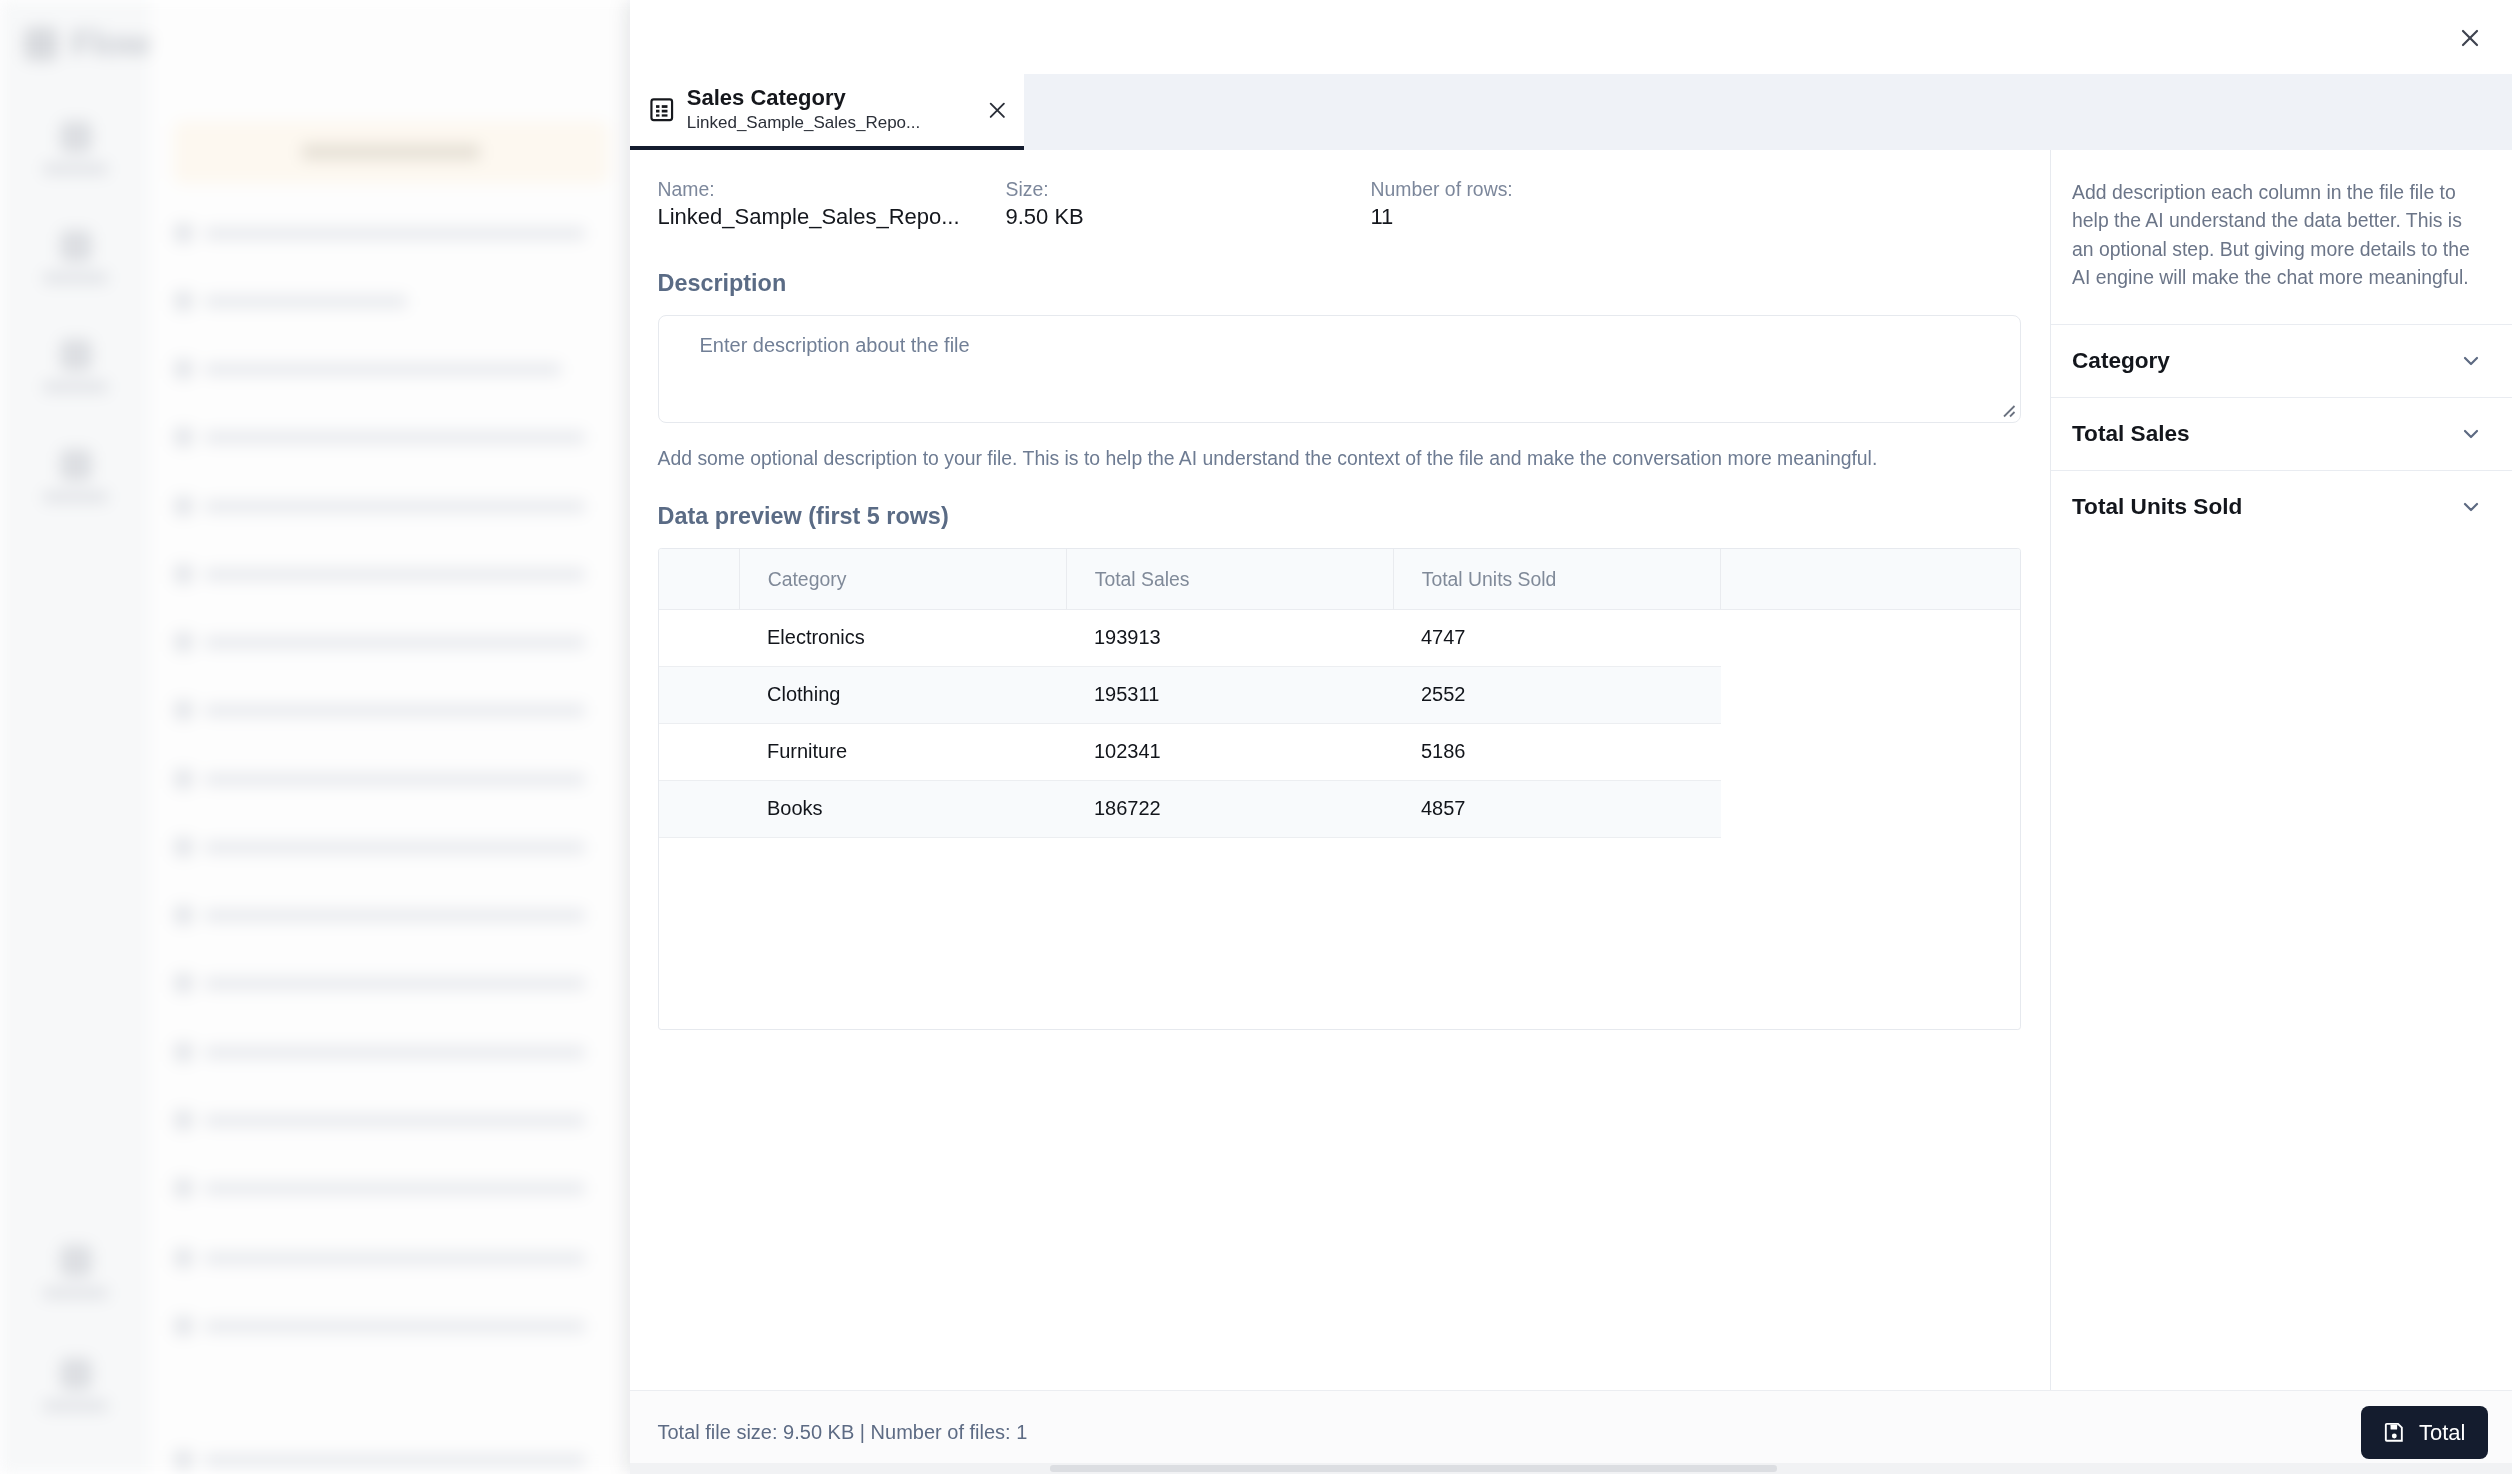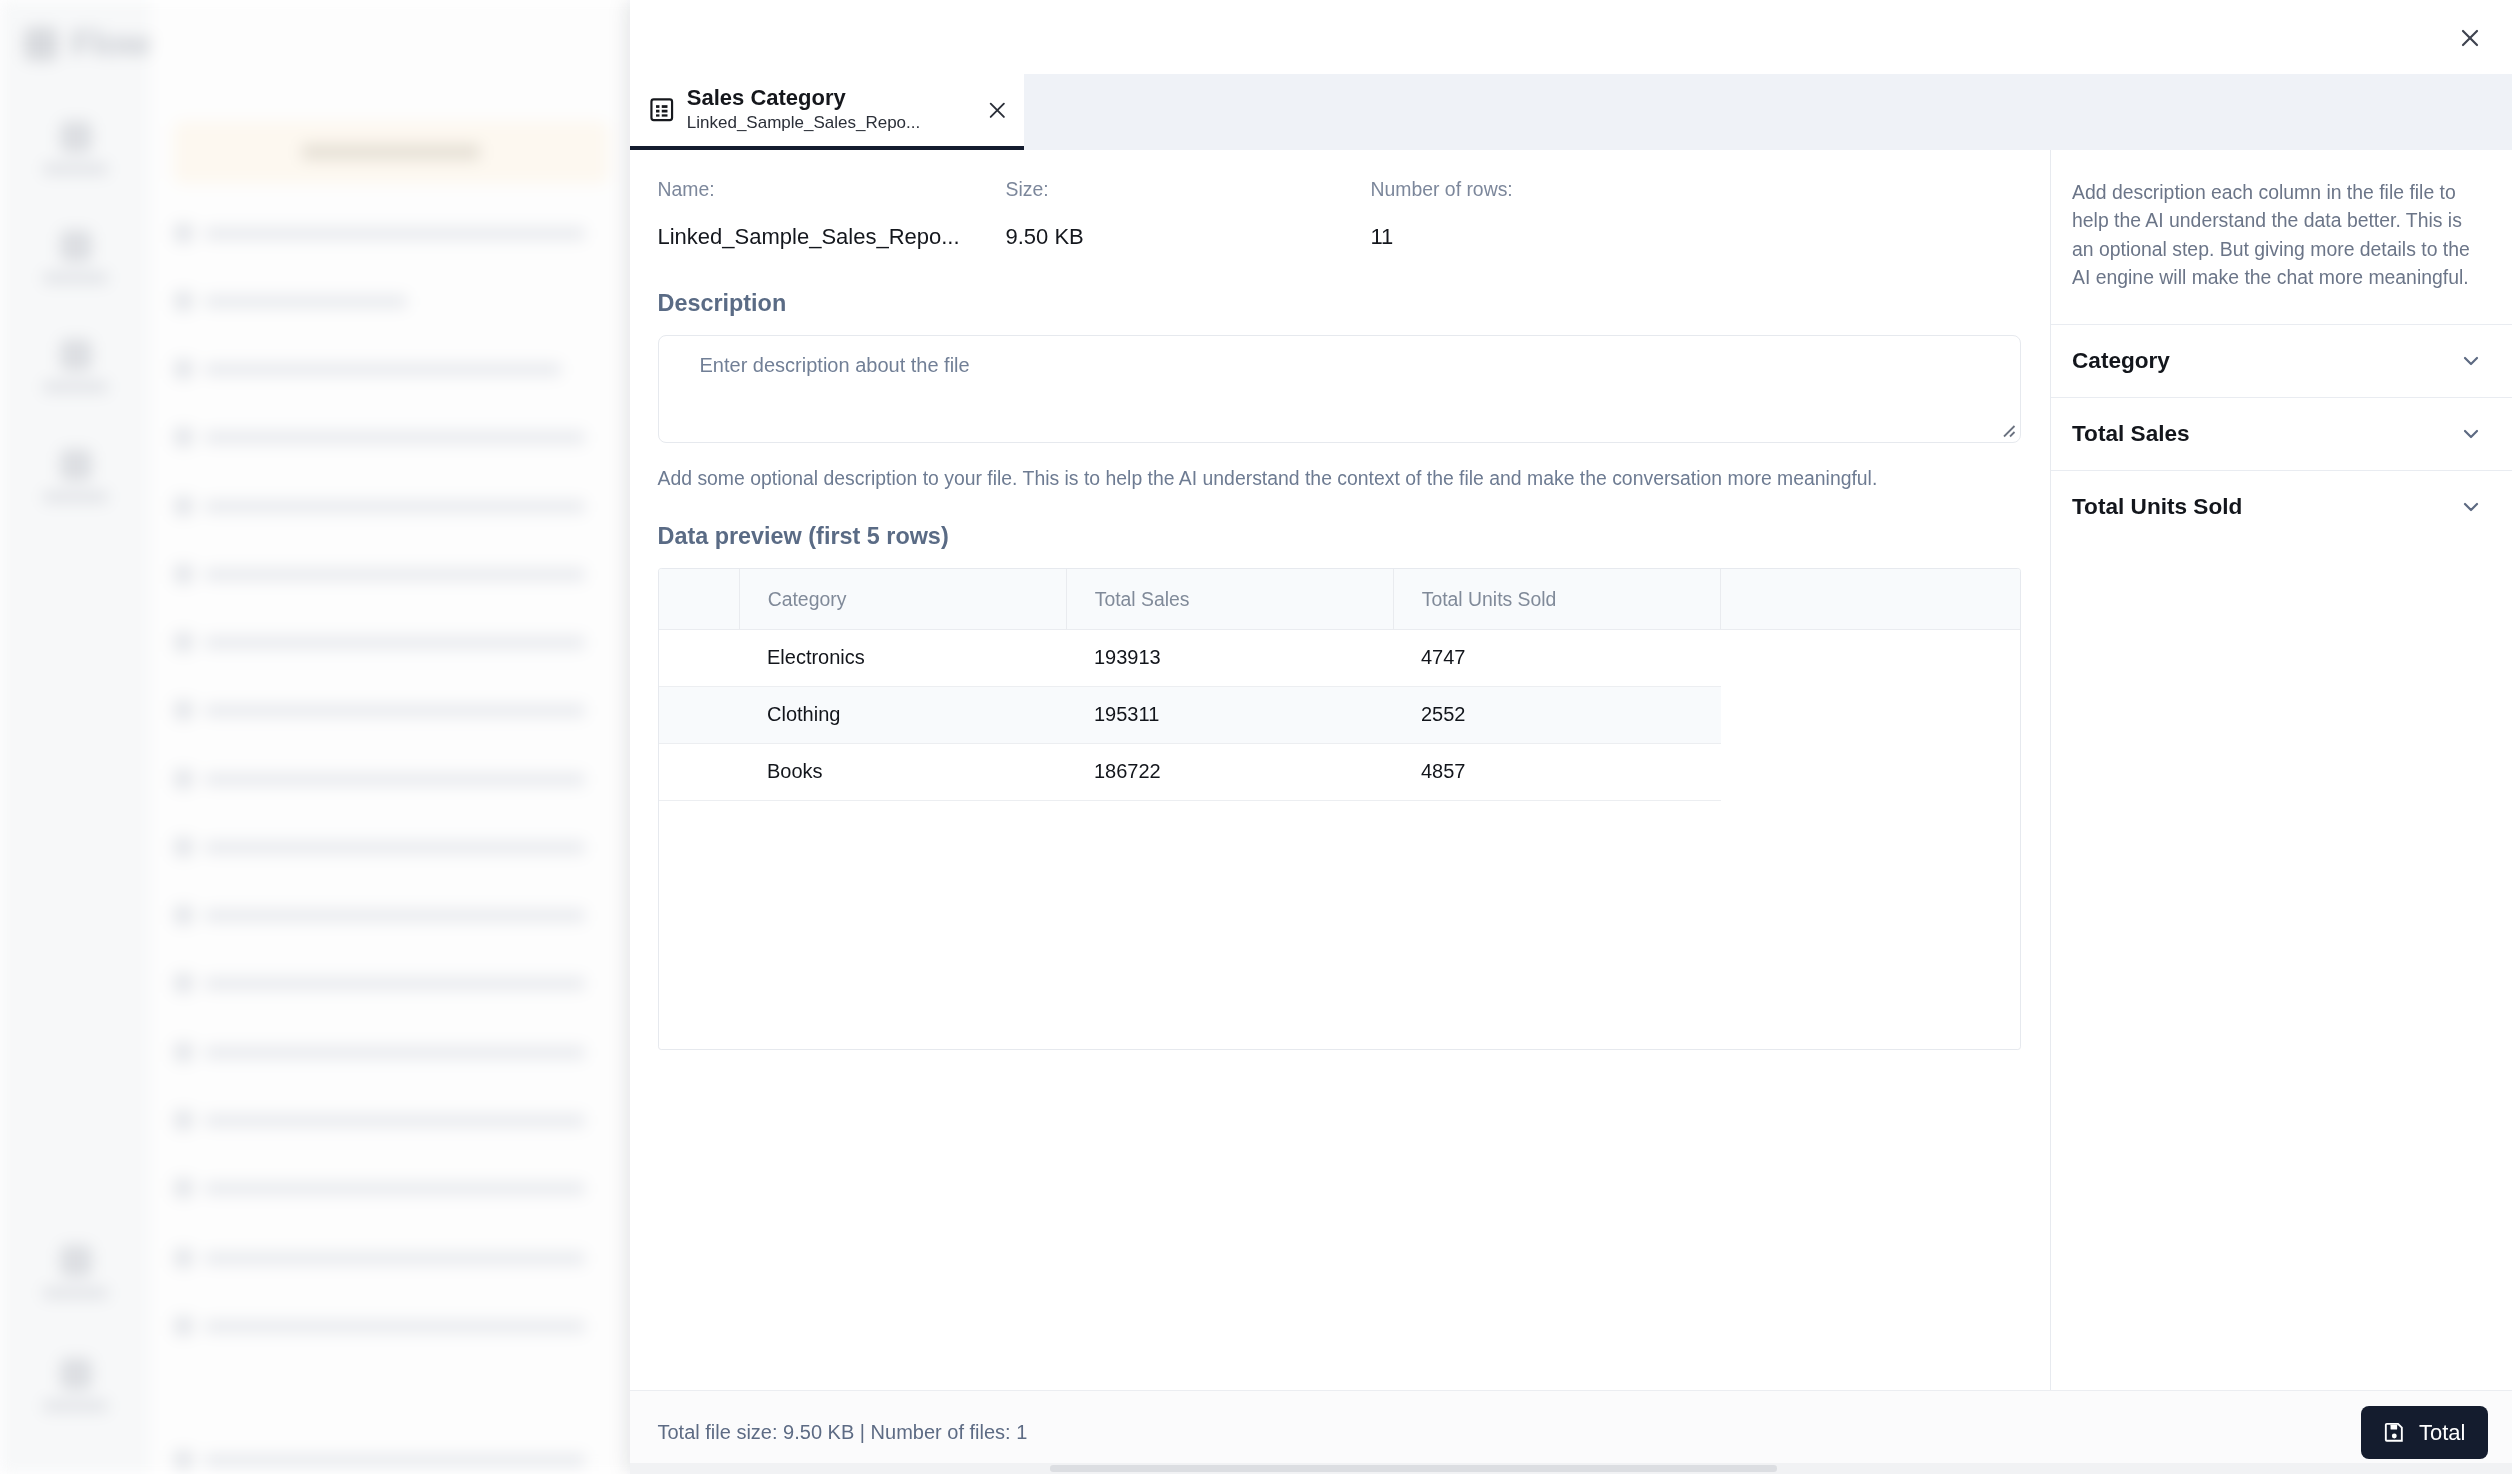--- a/index.html
+++ b/index.html
@@ -94,21 +94,21 @@
     width: 462px; flex: none; border-left: 0.8px solid #e7eaef;
     padding: 27.5px 0 0 0; background: #ffffff;
   }
 
   
   #meta-row { display: flex; padding: 0 29px 0 27.5px; gap: 0; }
   .meta-cell { flex: 0 0 auto; }
   .meta-cell.name { width: 348px; }
   .meta-cell.size { width: 365px; }
   .meta-cell.type { width: 331px; }
-  .meta-label { font-size: 19.4px; color: #7c879b; line-height: 1.2; margin-bottom: 23px; }
+  .meta-label { font-size: 19.4px; color: #7c879b; line-height: 1.2; margin-bottom: 3px; }
   .meta-value { font-size: 22px; color: #14171d; line-height: 1.2; white-space: nowrap; overflow: hidden; text-overflow: ellipsis; }
 
   
   #desc-heading { margin: 40px 0 0 27.5px; font-size: 23.4px; font-weight: 700; color: #5a6b85; }
   #desc-box {
     position: relative;
     margin: 18px 29px 0 27.5px; height: 108px;
     border: 0.8px solid #e6e9ee; border-radius: 8px; background: #ffffff; padding-left: 20px;
   }
   #desc-input {
@@ -396,20 +396,27 @@
               </tr>
               <tr>
                 <td class="c0"></td>
                 <td class="c1">Clothing</td>
                 <td class="c2">195311</td>
                 <td class="c3">2552</td>
                 <td class="tail"></td>
               </tr>
               <tr>
                 <td class="c0"></td>
+                <td class="c1">Furniture</td>
+                <td class="c2">102341</td>
+                <td class="c3">5186</td>
+                <td class="tail"></td>
+              </tr>
+              <tr>
+                <td class="c0"></td>
                 <td class="c1">Books</td>
                 <td class="c2">186722</td>
                 <td class="c3">4857</td>
                 <td class="tail"></td>
               </tr>
             </tbody>
         </table>
       </div>
 
     </div>

